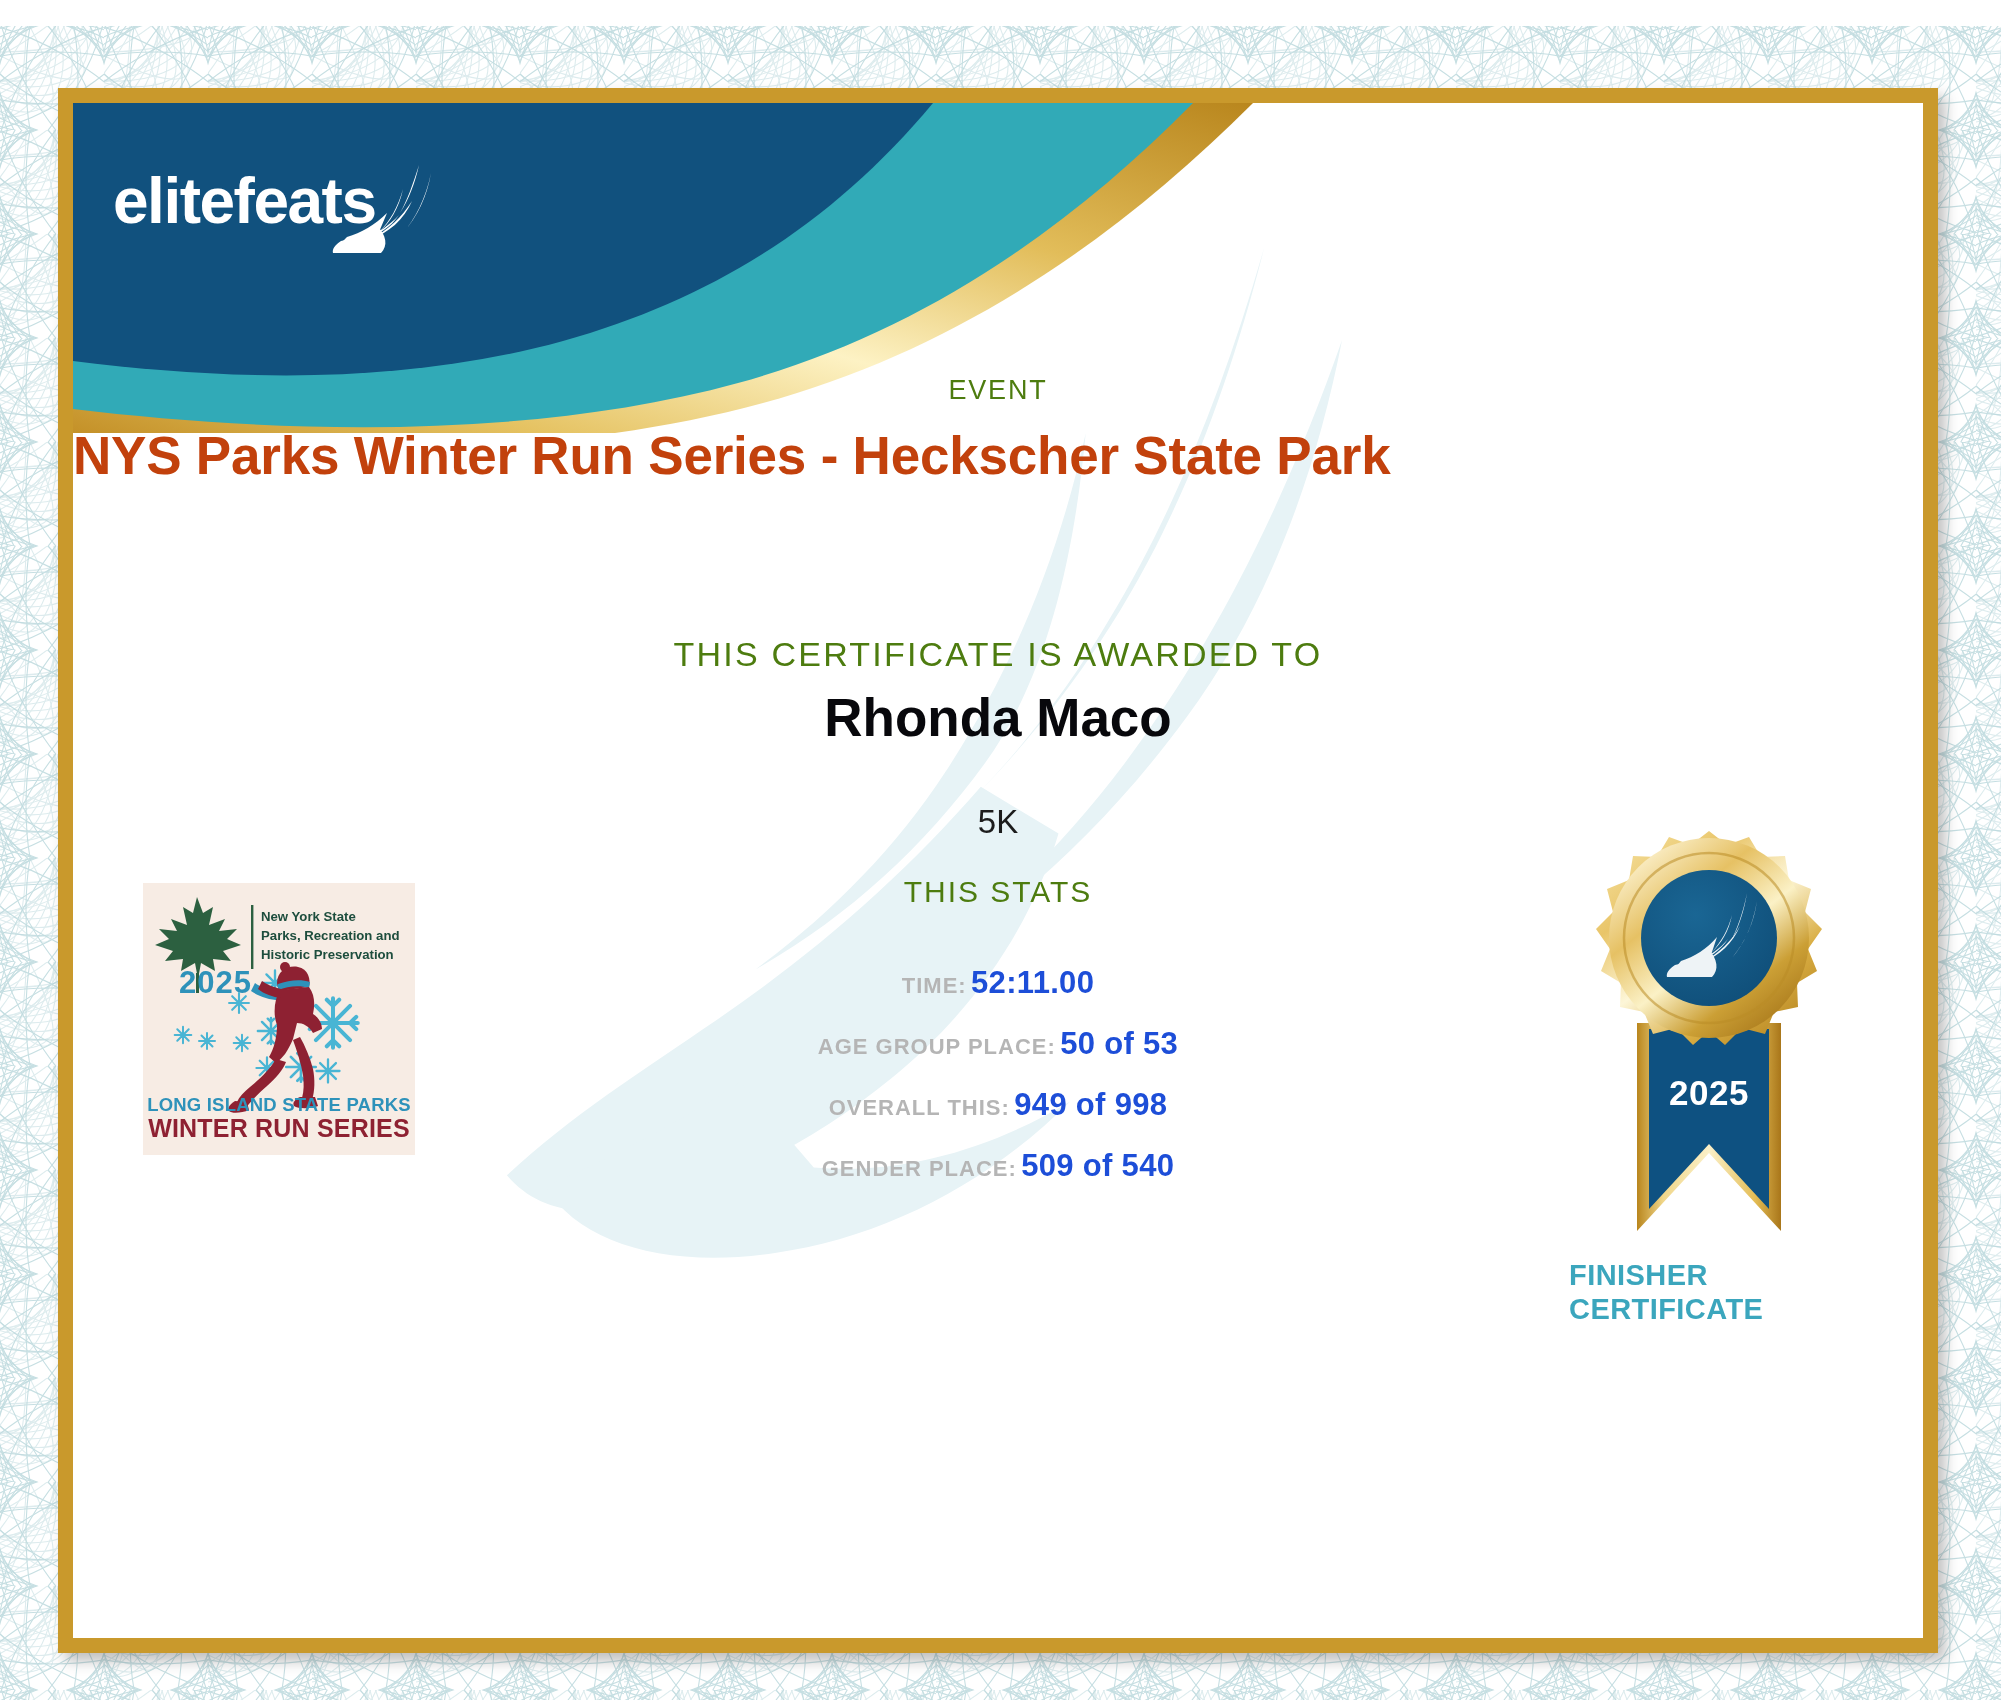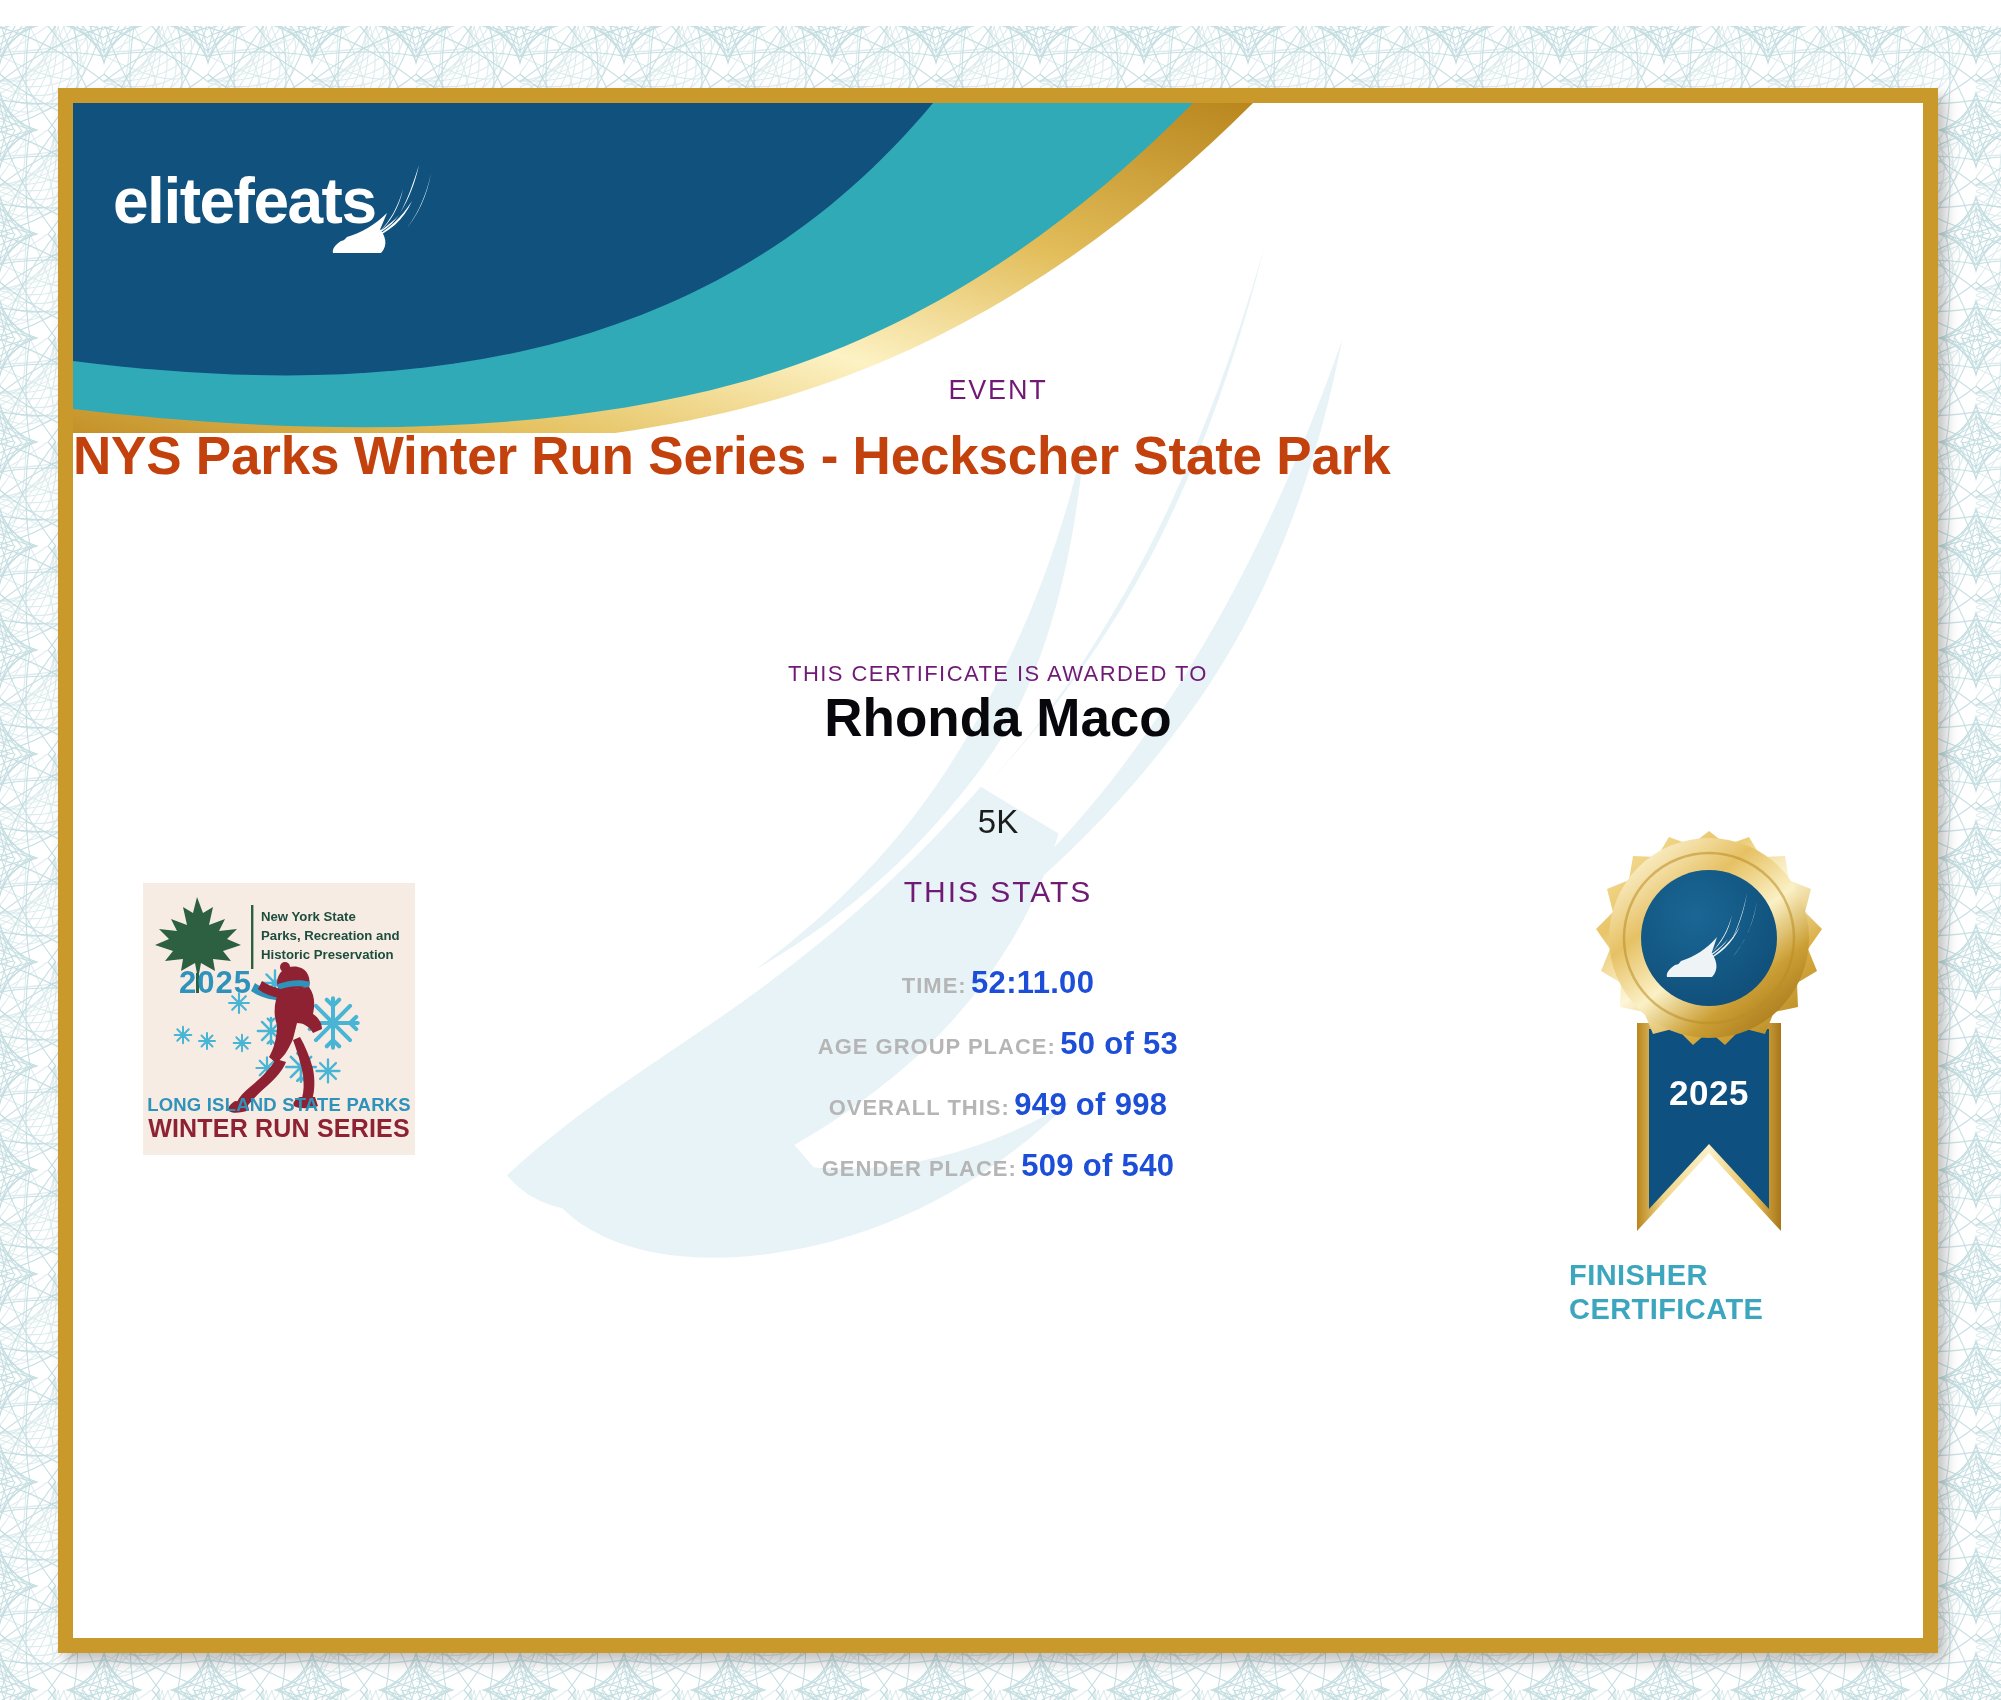--- a/index.html
+++ b/index.html
@@ -74,40 +74,40 @@
     top: 48px;
     width: 350px;
     height: 105px;
   }
 
   
   .lbl-caps {
     position: absolute;
     width: 100%;
     text-align: center;
-    color: #701a75;
+    color: #4d7c0f;
     font-weight: 400;
     letter-spacing: 0.065em;
   }
 
   #event-label { top: 272px; font-size: 27px; }
 
   #event-title {
     position: absolute;
     top: 322px;
     width: 100%;
     text-align: left;
     font-size: 53px;
     font-weight: 700;
     color: #c2410c;
     letter-spacing: -0.004em;
     white-space: nowrap;
   }
 
-  #awarded-label { top: 558px; font-size: 22px; }
+  #awarded-label { top: 532px; font-size: 34px; }
 
   #recipient-name {
     position: absolute;
     top: 584px;
     width: 100%;
     text-align: center;
     font-size: 53px;
     font-weight: 700;
     color: #08080c;
   }

